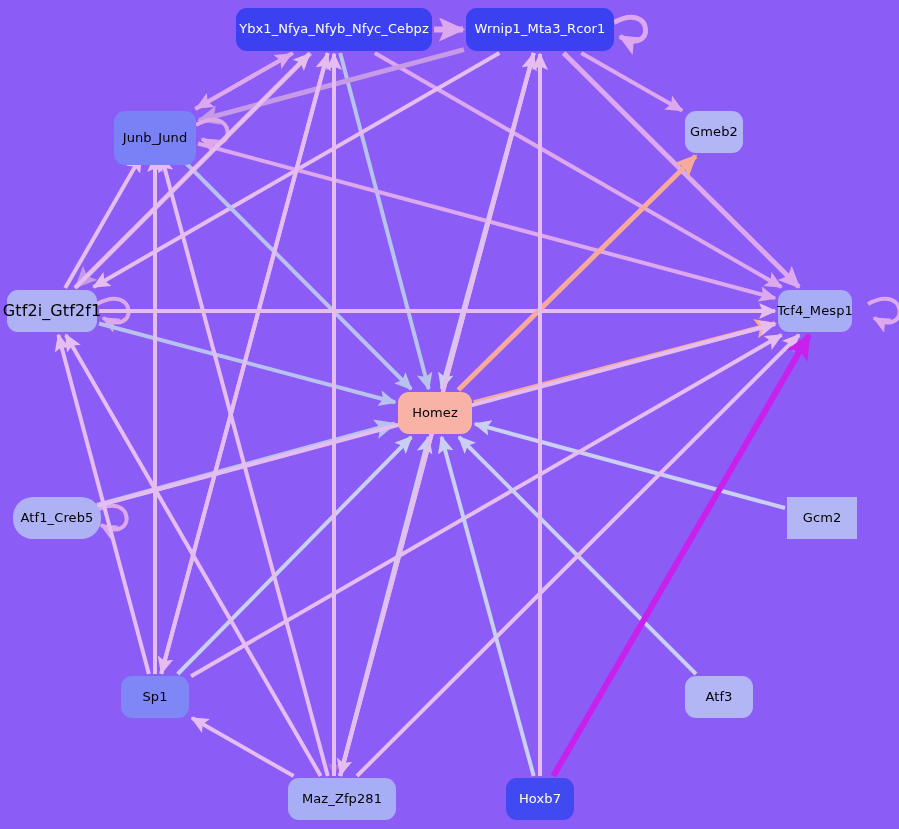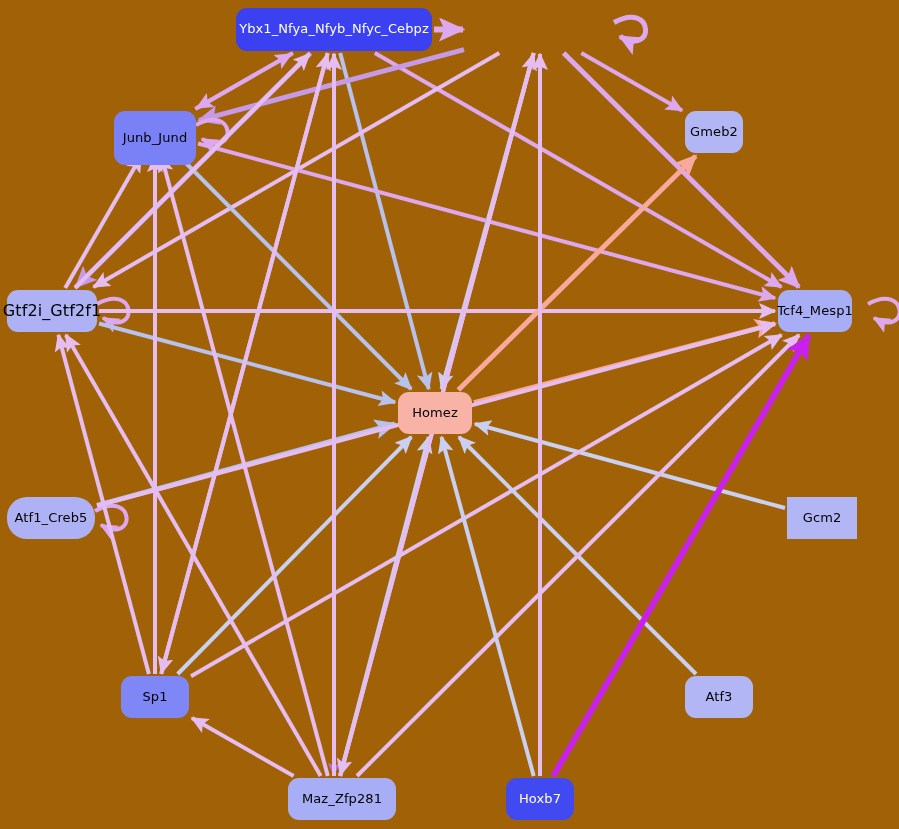--- a/index.html
+++ b/index.html
@@ -8,21 +8,21 @@
     padding: 0;
     background: #ffffff;
   }
   body {
     font-family: "DejaVu Sans", sans-serif;
   }
   #graph-canvas {
     position: relative;
     width: 899px;
     height: 829px;
-    background: #a16207;
+    background: #8b5cf6;
     overflow: hidden;
   }
   #edge-layer {
     position: absolute;
     left: 0;
     top: 0;
     width: 899px;
     height: 829px;
   }
   #node-layer {
@@ -126,36 +126,39 @@
       <line x1="340.2" y1="776.0" x2="533.4" y2="54.0" stroke="#e6bdf0" stroke-width="4" fill="none" stroke-linecap="butt" marker-end="url(#me6bdf0)"></line>
       <line x1="357.0" y1="776.0" x2="799.0" y2="335.0" stroke="#e6bdf0" stroke-width="4" fill="none" stroke-linecap="butt" marker-end="url(#me6bdf0)"></line>
       <line x1="553.3" y1="776.0" x2="809.1" y2="335.0" stroke="#c821ee" stroke-width="6" fill="none" stroke-linecap="butt" marker-end="url(#mc821ee)"></line>
       <line x1="533.7" y1="776.0" x2="441.5" y2="437.0" stroke="#c9d0f2" stroke-width="4" fill="none" stroke-linecap="butt" marker-end="url(#mc9d0f2)"></line>
       <line x1="540.0" y1="776.0" x2="540.0" y2="54.0" stroke="#e6bdf0" stroke-width="4" fill="none" stroke-linecap="butt" marker-end="url(#me6bdf0)"></line>
     </svg>
   <div id="node-layer">
       <div class="node" style="left: 236px; top: 8px; width: 196px; height: 43px; background: rgb(59, 64, 240); color: rgb(255, 255, 255); border-radius: 11px; font-size: 13px;">
         <span class="node-label">Ybx1_Nfya_Nfyb_Nfyc_Cebpz</span>
       </div>
+      <div class="node" style="left: 466px; top: 8px; width: 148px; height: 43px; background: rgb(59, 64, 240); color: rgb(255, 255, 255); border-radius: 11px; font-size: 13px;">
+        <span class="node-label">Wrnip1_Mta3_Rcor1</span>
+      </div>
       <div class="node" style="left: 114px; top: 111px; width: 82px; height: 54px; background: rgb(122, 128, 245); color: rgb(0, 0, 0); border-radius: 11px; font-size: 13px;">
         <span class="node-label">Junb_Jund</span>
       </div>
       <div class="node" style="left: 685px; top: 111px; width: 58px; height: 42px; background: rgb(179, 182, 245); color: rgb(0, 0, 0); border-radius: 11px; font-size: 13px;">
         <span class="node-label">Gmeb2</span>
       </div>
       <div class="node" style="left: 7px; top: 290px; width: 90px; height: 42px; background: rgb(174, 178, 245); color: rgb(0, 0, 0); border-radius: 11px; font-size: 16px;">
         <span class="node-label">Gtf2i_Gtf2f1</span>
       </div>
       <div class="node" style="left: 778px; top: 290px; width: 74px; height: 42px; background: rgb(168, 174, 245); color: rgb(0, 0, 0); border-radius: 11px; font-size: 13px;">
         <span class="node-label">Tcf4_Mesp1</span>
       </div>
       <div class="node" style="left: 398px; top: 392px; width: 74px; height: 42px; background: rgb(248, 178, 166); color: rgb(0, 0, 0); border-radius: 11px; font-size: 13px;">
         <span class="node-label">Homez</span>
       </div>
-      <div class="node" style="left: 7px; top: 497px; width: 88px; height: 42px; background: rgb(174, 178, 245); color: rgb(0, 0, 0); border-radius: 20px; font-size: 13px;">
+      <div class="node" style="left: 13px; top: 497px; width: 88px; height: 42px; background: rgb(174, 178, 245); color: rgb(0, 0, 0); border-radius: 20px; font-size: 13px;">
         <span class="node-label">Atf1_Creb5</span>
       </div>
       <div class="node" style="left: 787px; top: 497px; width: 70px; height: 42px; background: rgb(179, 182, 245); color: rgb(0, 0, 0); border-radius: 0; font-size: 13px;">
         <span class="node-label">Gcm2</span>
       </div>
       <div class="node" style="left: 121px; top: 676px; width: 68px; height: 42px; background: rgb(127, 134, 245); color: rgb(0, 0, 0); border-radius: 11px; font-size: 13px;">
         <span class="node-label">Sp1</span>
       </div>
       <div class="node" style="left: 685px; top: 676px; width: 68px; height: 42px; background: rgb(179, 182, 245); color: rgb(0, 0, 0); border-radius: 11px; font-size: 13px;">
         <span class="node-label">Atf3</span>

